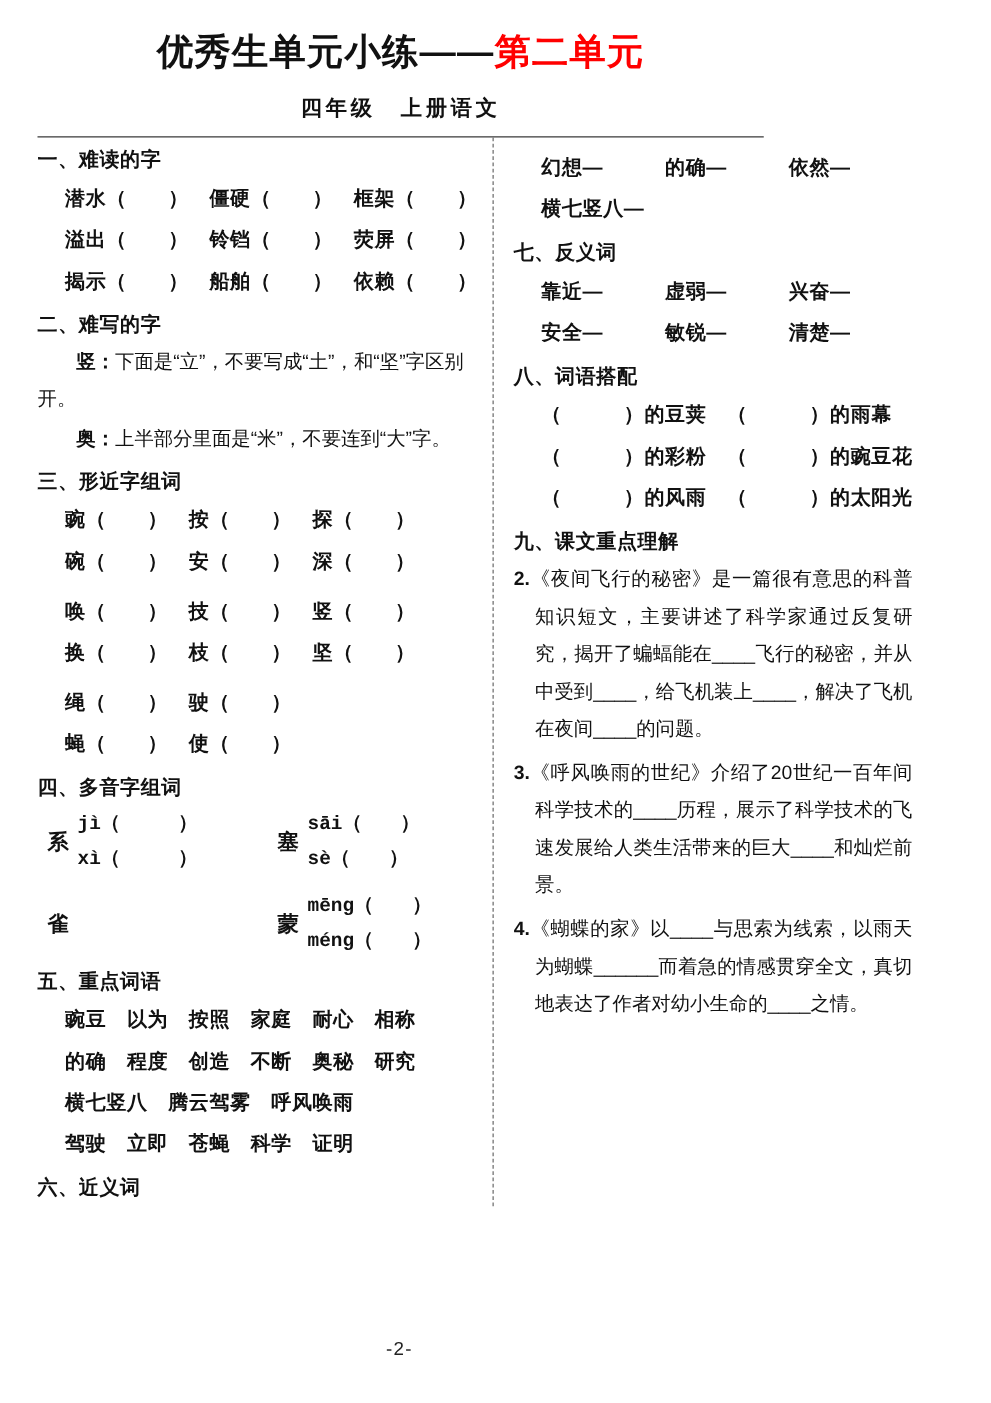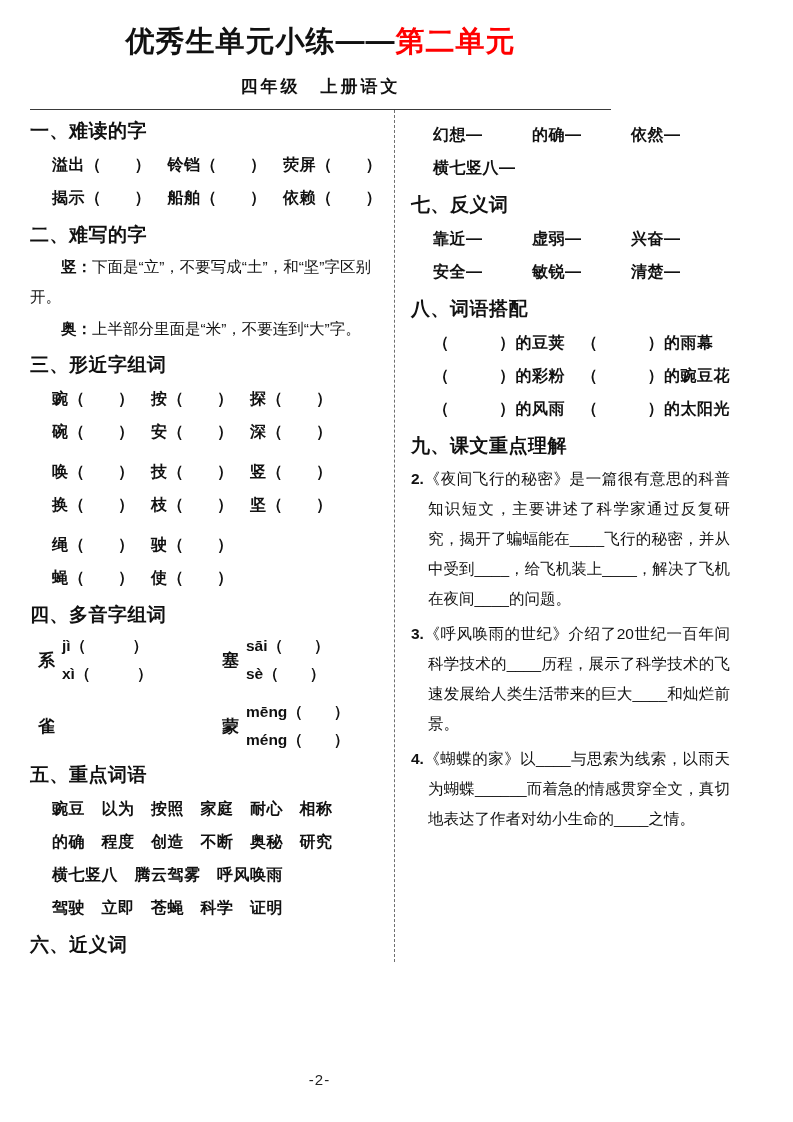--- a/index.html
+++ b/index.html
@@ -15,39 +15,39 @@
   .title { text-align:center; font-size:29px; font-weight:900; letter-spacing:1px; margin-top:6px; }
   .title .red { color:#ff0000; }
   .subtitle { text-align:center; font-size:17px; font-weight:700; margin-top:13px; letter-spacing:3px; }
   .rule { border-top:1.5px solid #3a3a3a; margin-top:11px; }
 
   .columns { display:flex; align-items:stretch; }
   .col { padding-top:8px; }
   .col.left  { width:372px; border-right:1px dashed #6e6e6e; padding-right:12px; }
   .col.right { flex:1; padding-left:16px; }
 
-  .sec-h { font-size:19px; font-weight:800; margin:8px 0 4px; letter-spacing:0.5px; }
+  .sec-h { font-size:16px; font-weight:800; margin:8px 0 4px; letter-spacing:0.5px; }
   .sec:first-child .sec-h { margin-top:0; }
 
   .line {
     font-size:16px; font-weight:700; line-height:33px;
     padding-left:22px; letter-spacing:0.5px; white-space:nowrap;
   }
   .line.gap { margin-top:7px; }
 
   .note { font-size:15.5px; line-height:30px; text-indent:2em; margin:2px 0; }
   .note b { font-weight:800; }
 
   .duo-grid {
     display:grid; grid-template-columns:1.15fr 1fr;
     padding-left:8px; row-gap:10px; margin-top:2px;
   }
   .duo { display:flex; align-items:center; gap:7px; }
   .duo-char { font-size:17px; font-weight:700; }
-  .duo-readings { display:flex; flex-direction:column; }
+  .duo-readings { display:flex; flex-direction:column;font-family:Liberation Mono, monospace; }
   .duo-line { font-size:15.5px; font-weight:700; line-height:28px; white-space:nowrap; }
 
   .q-item {
     font-size:15.5px; line-height:30px; margin-top:5px;
     padding-left:17px; text-indent:-17px; text-align:justify;
   }
   .q-num { font-weight:700; }
 
   .footer {
     position:absolute; bottom:34px; left:0; width:100%;
@@ -62,20 +62,21 @@
   <h1 class="title"><span>优秀生单元小练——</span><span class="red">第二单元</span></h1>
   <div class="subtitle">四年级　上册语文</div>
   <div class="rule"></div>
 
   <main class="columns">
 
     <section class="col left">
 
       <div class="sec">
         <h2 class="sec-h">一、难读的字</h2>
+        <div class="line">潜水（　　）　僵硬（　　）　框架（　　）</div>
         <div class="line">溢出（　　）　铃铛（　　）　荧屏（　　）</div>
         <div class="line">揭示（　　）　船舶（　　）　依赖（　　）</div>
       </div>
 
       <div class="sec">
         <h2 class="sec-h">二、难写的字</h2>
         <p class="note"><b>竖：</b><span>下面是“立”，不要写成“土”，和“坚”字区别开。</span></p>
         <p class="note"><b>奥：</b><span>上半部分里面是“米”，不要连到“大”字。</span></p>
       </div>
 

